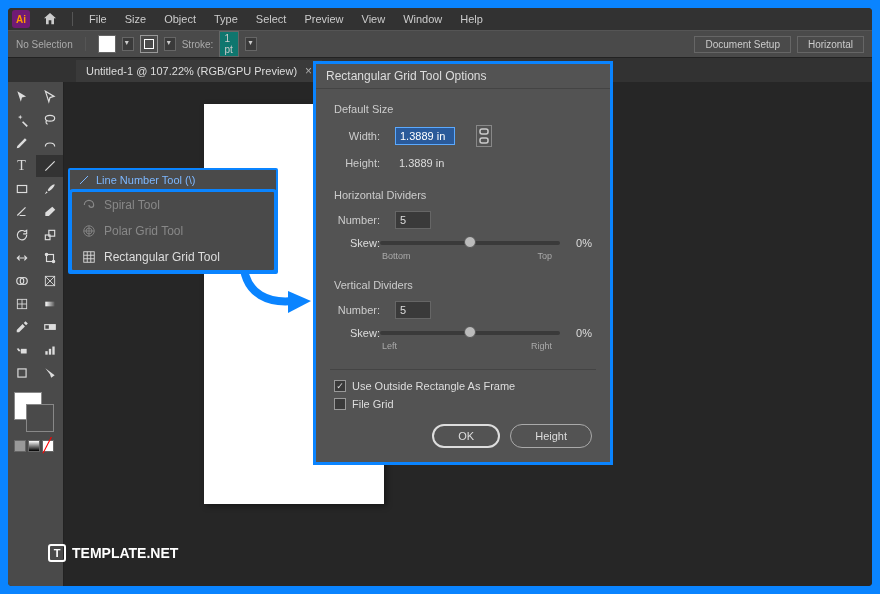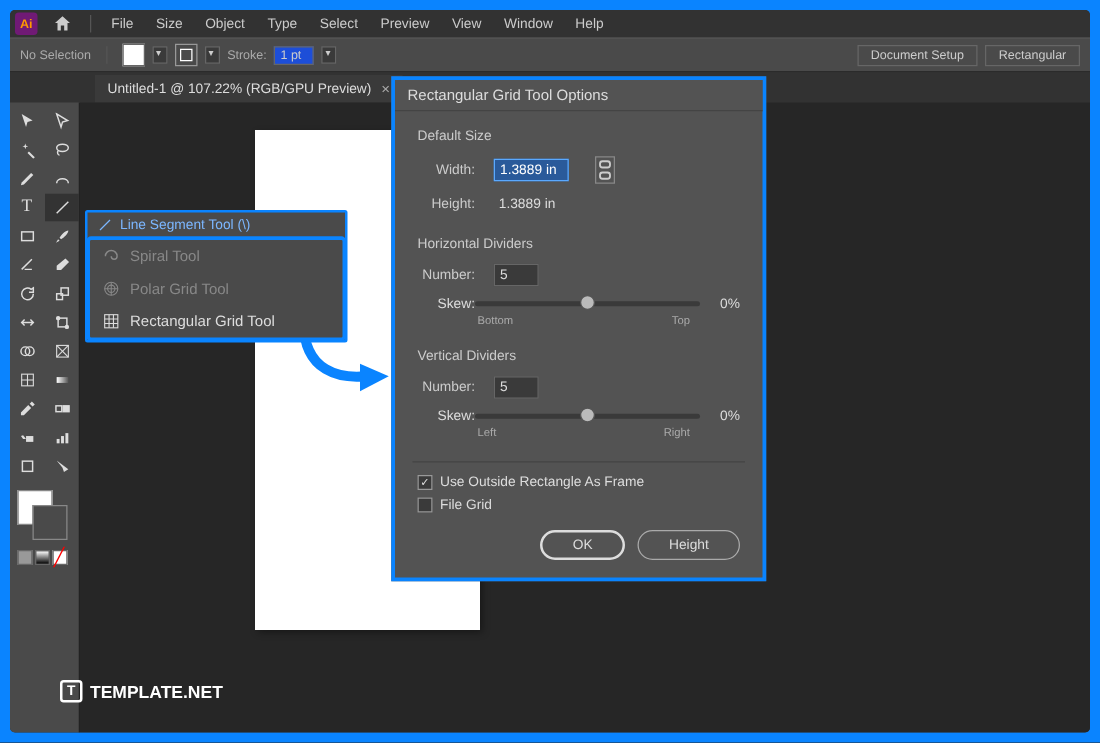--- a/index.html
+++ b/index.html
@@ -8,21 +8,21 @@
 .menubar{height:22px;background:#323232;display:flex;align-items:center;padding:0 4px;font-size:11px;color:#ccc;gap:2px}
 .ai-logo{width:18px;height:18px;background:#701a75;color:#ff9a00;display:flex;align-items:center;justify-content:center;font-size:10px;font-weight:bold;border-radius:3px;margin-right:4px}
 .home-icon{width:16px;height:16px;color:#ccc;margin:0 6px}
 .menu-sep{width:1px;height:14px;background:#555;margin:0 6px}
 .menu-item{padding:2px 8px;cursor:pointer}
 .controlbar{height:28px;background:#4a4a4a;border-top:1px solid #555;border-bottom:1px solid #222;display:flex;align-items:center;padding:0 8px;font-size:10px;color:#ccc;gap:6px}
 .ctrl-label{color:#aaa}
 .swatch{width:18px;height:18px;background:#fff;border:1px solid #666}
 .swatch-outline{width:18px;height:18px;border:1px solid #999;background:#4a4a4a;position:relative}
 .swatch-outline::after{content:'';position:absolute;inset:3px;border:1px solid #fff}
-.stroke-val{border:1px solid #666;background:#1d4ed8;padding:1px 4px;width:32px;display:inline-block}
+.stroke-val{border:1px solid #666;background:#0f766e;padding:1px 4px;width:20px;display:inline-block}
 .dropdown-btn{width:12px;height:14px;border:1px solid #666;background:#3a3a3a;position:relative}
 .dropdown-btn::after{content:'▾';font-size:8px;position:absolute;top:0;left:2px;color:#ccc}
 .ctrl-btn{padding:2px 10px;border:1px solid #666;background:#4a4a4a;color:#ccc;font-size:10px;cursor:pointer}
 .tabbar{height:24px;background:#323232;display:flex;align-items:flex-end;padding-left:68px;font-size:11px}
 .tab{background:#3a3a3a;color:#ddd;padding:4px 10px;display:flex;align-items:center;gap:8px}
 .tab-close{color:#aaa;font-size:12px}
 .workspace{position:absolute;left:0;top:74px;right:0;bottom:0;display:flex}
 .toolpanel{width:56px;background:#4a4a4a;border-right:1px solid #222;padding-top:4px}
 .toolgrid{display:grid;grid-template-columns:1fr 1fr;gap:1px}
 .tool{width:27px;height:22px;display:flex;align-items:center;justify-content:center;color:#ddd;cursor:pointer}
@@ -92,21 +92,21 @@
     <span class="menu-sep"></span>
     <div class="swatch"></div>
     <div class="dropdown-btn"></div>
     <div class="swatch-outline"></div>
     <div class="dropdown-btn"></div>
     <span class="ctrl-label">Stroke:</span>
     <span class="stroke-val">1 pt</span>
     <div class="dropdown-btn"></div>
     <div style="flex:1"></div>
     <button class="ctrl-btn">Document Setup</button>
-    <button class="ctrl-btn">Rectangular</button>
+    <button class="ctrl-btn">Horizontal</button>
   </div>
 
   <div class="tabbar">
     <div class="tab">
       <span>Untitled-1 @ 107.22% (RGB/GPU Preview)</span>
       <span class="tab-close">×</span>
     </div>
   </div>
 
   <div class="workspace">
@@ -274,21 +274,21 @@
     <div class="canvas">
       <div class="artboard"></div>
     </div>
   </div>
 
   <div class="flyout">
     <div class="flyout-head">
       <svg width="12" height="12" viewBox="0 0 24 24" stroke="#7cb7ff" stroke-width="2">
           <line x1="4" y1="20" x2="20" y2="4"></line>
         </svg>
-      <span>Line Segment Tool       (\)</span>
+      <span>Line Number Tool       (\)</span>
     </div>
     <div class="flyout-hl">
       <div class="flyout-item dim">
         <svg width="14" height="14" viewBox="0 0 24 24" fill="none" stroke="#888" stroke-width="2">
             <path d="M12 12a4 4 0 108 0 8 8 0 10-16 0"></path>
           </svg>
         <span>Spiral Tool</span>
       </div>
       <div class="flyout-item dim">
         <svg width="14" height="14" viewBox="0 0 24 24" fill="none" stroke="#888" stroke-width="1.5">

